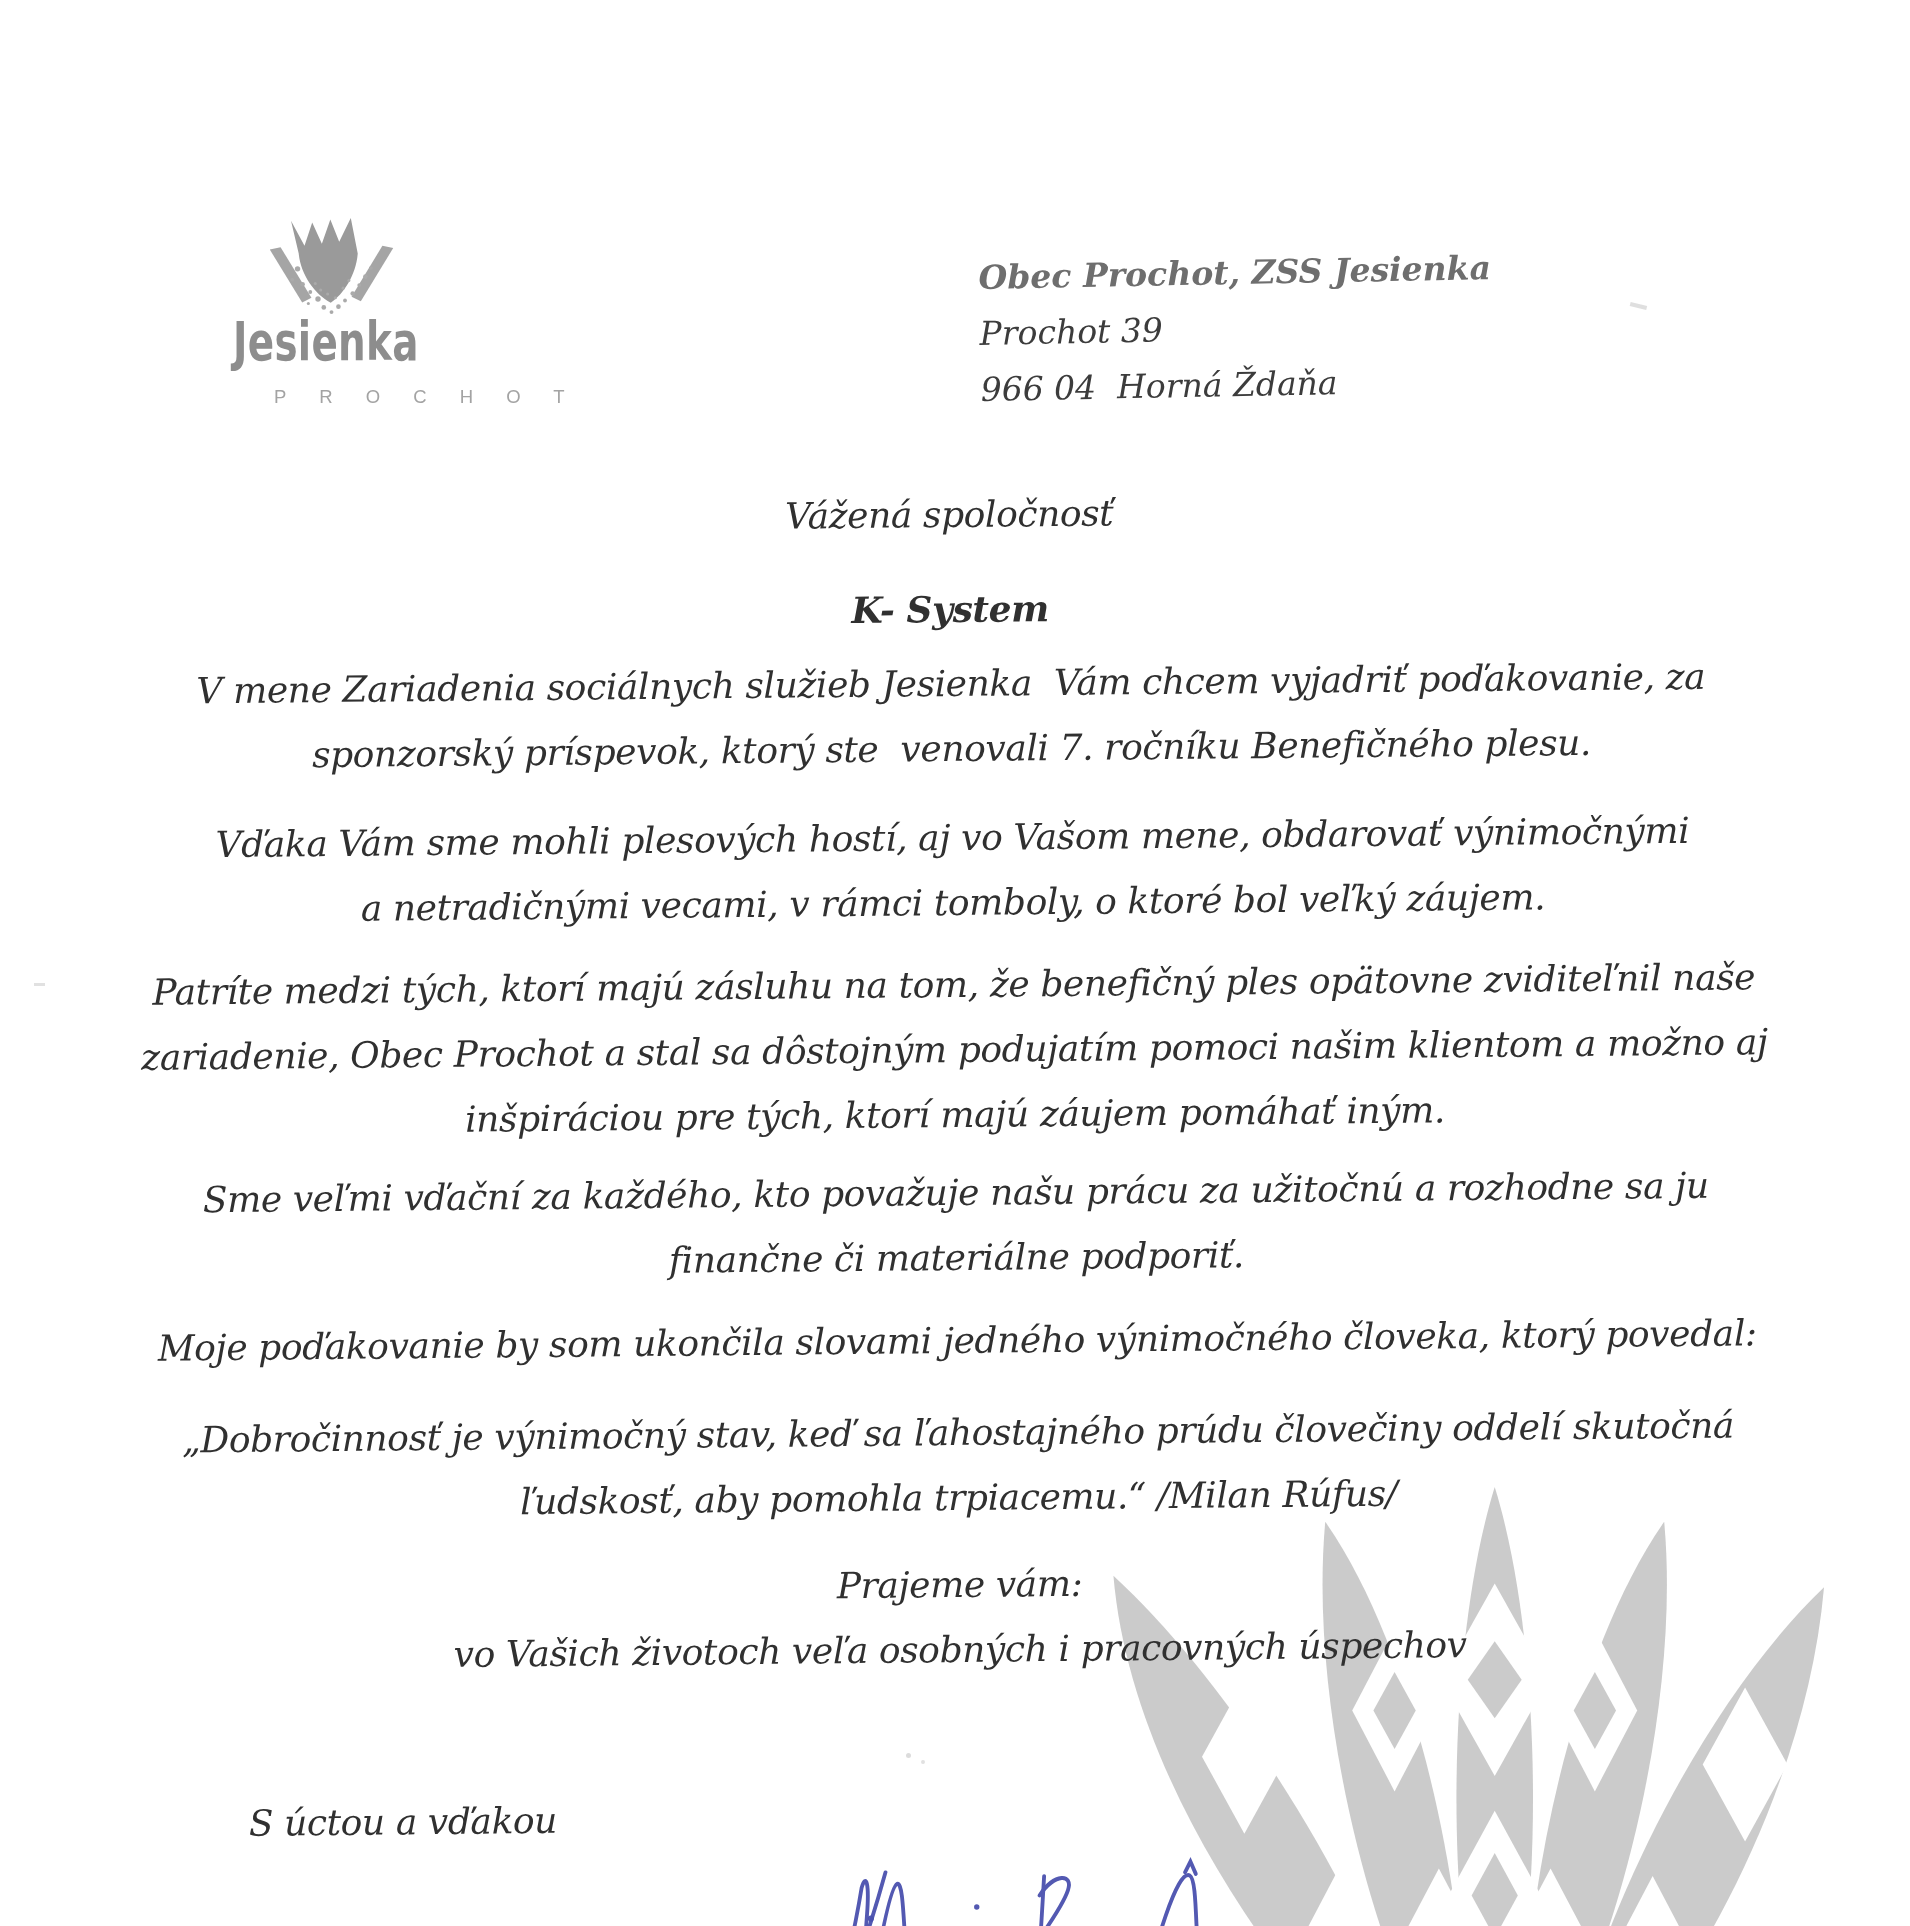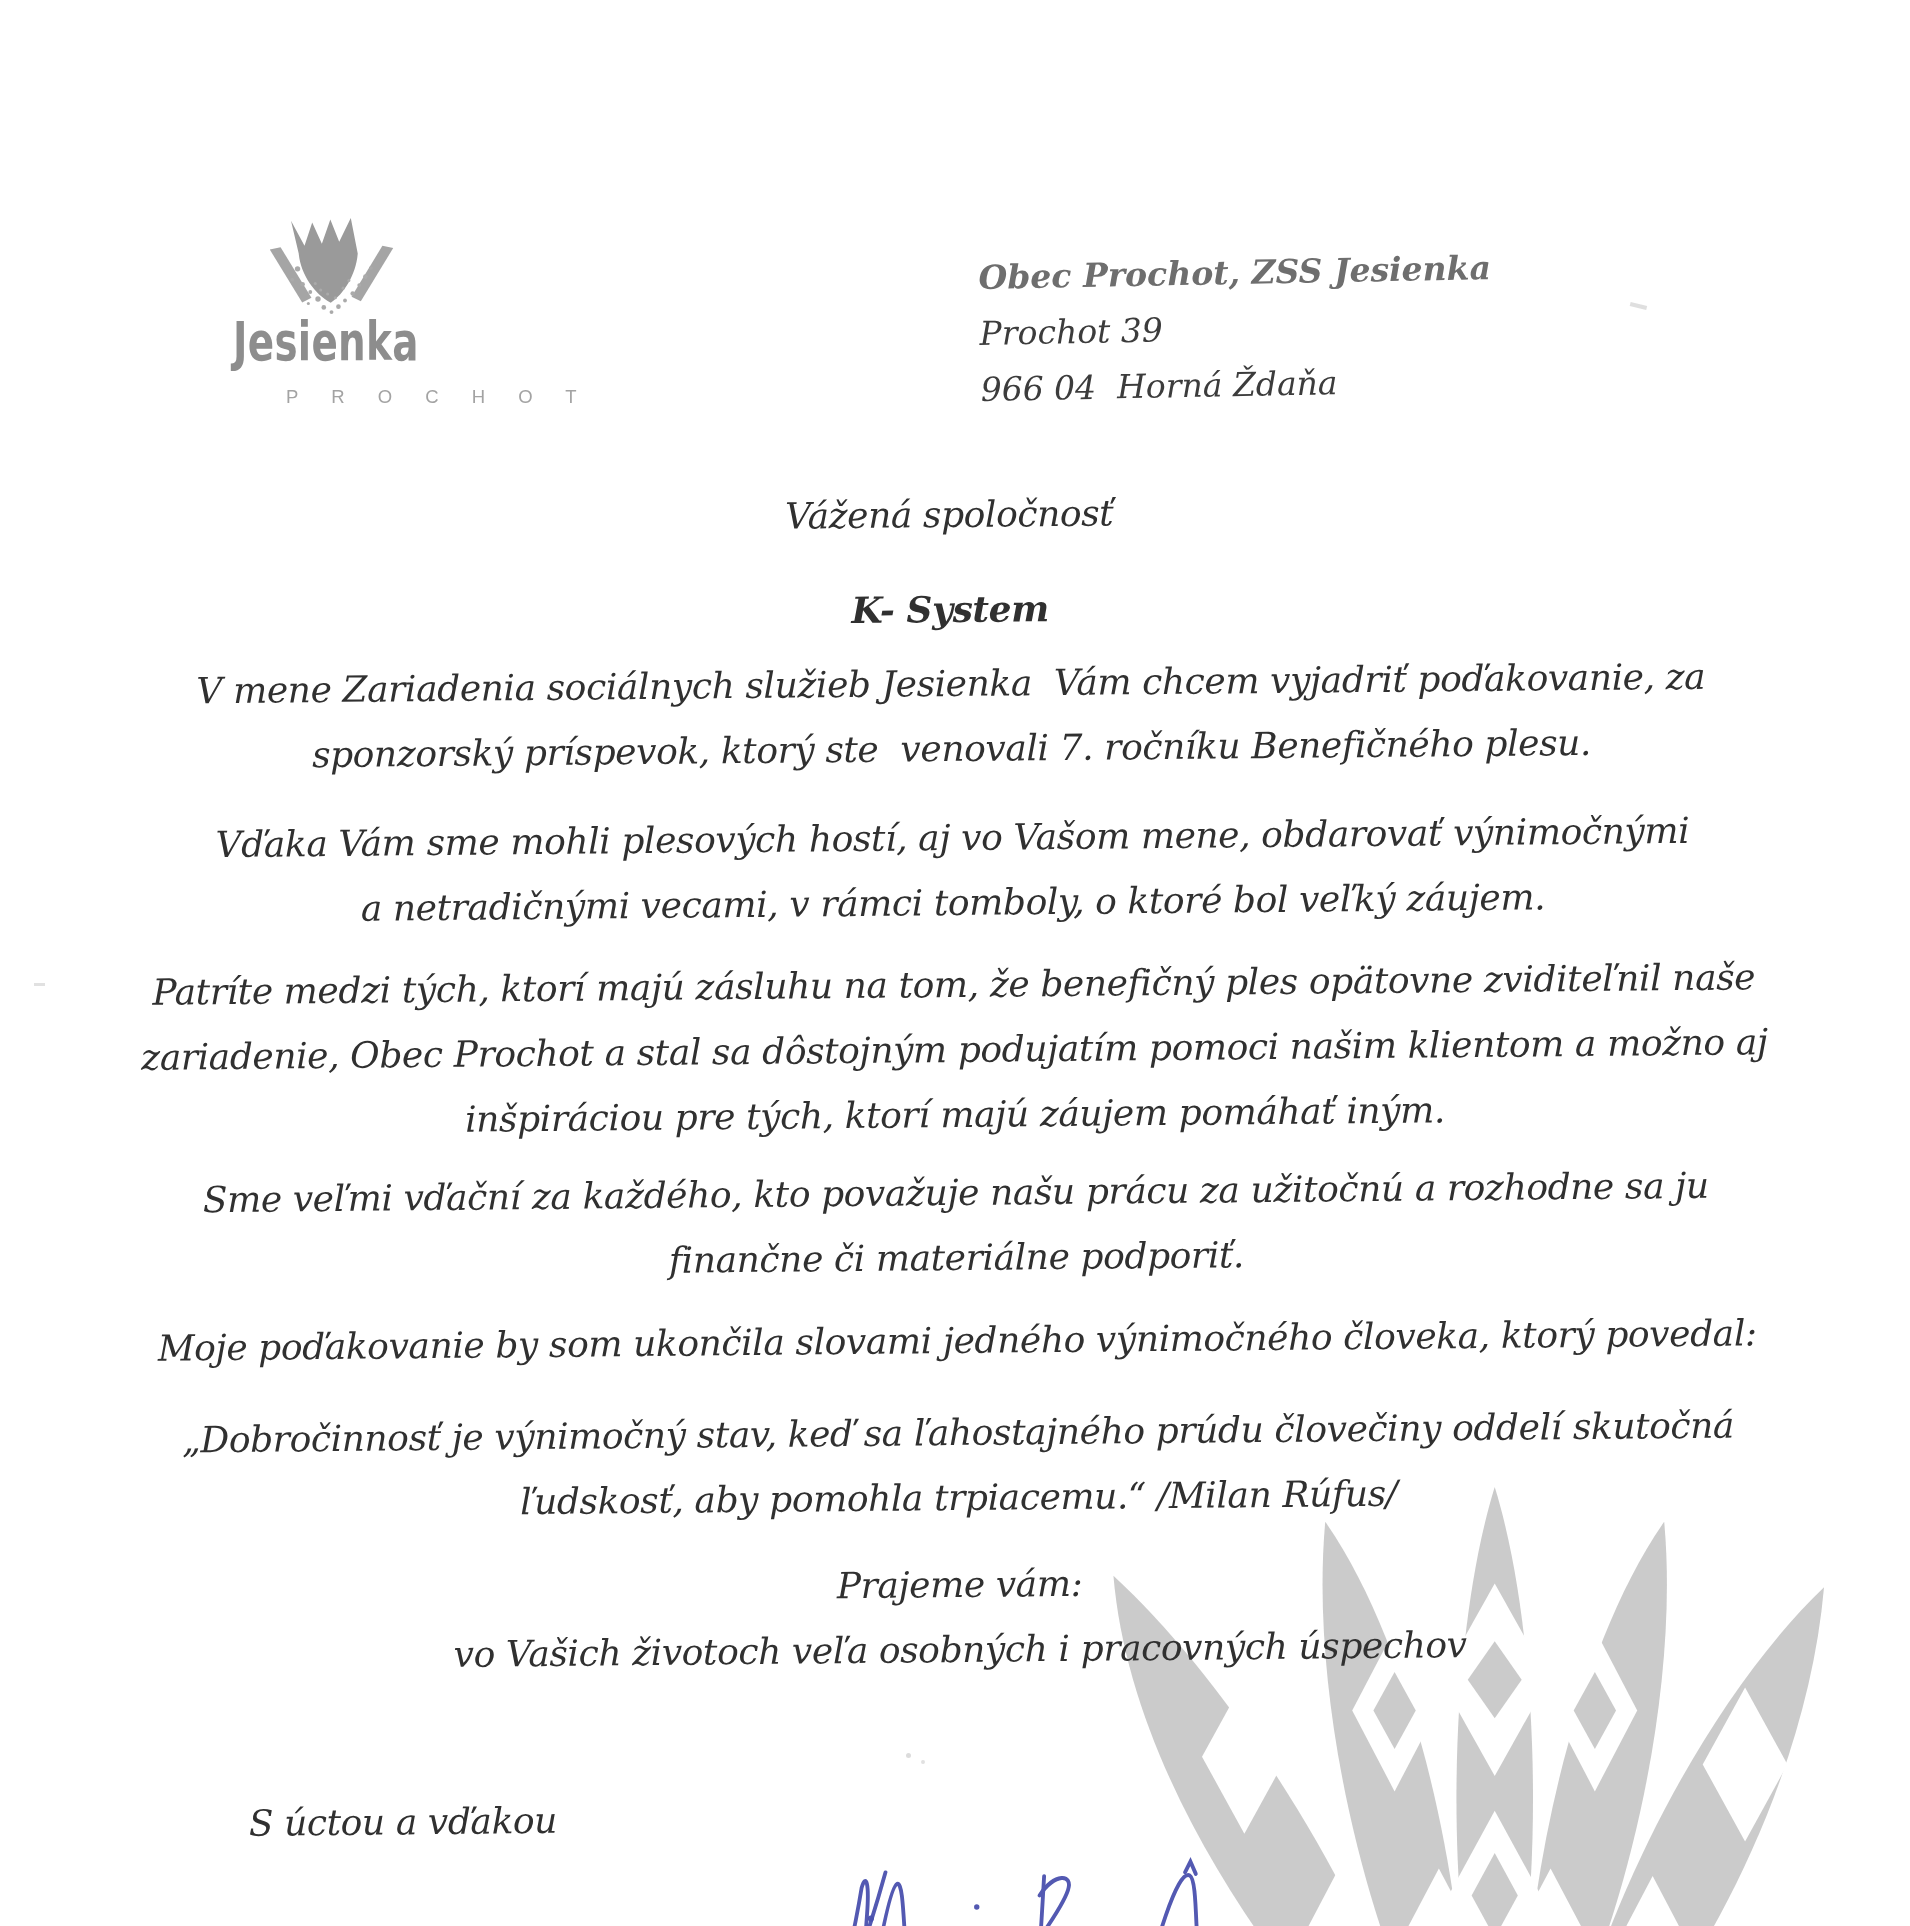--- a/index.html
+++ b/index.html
@@ -8,21 +8,21 @@
     overflow:hidden;font-family:"DejaVu Serif",serif;
   }
   
   .logo-tulip{position:absolute;left:262px;top:211px;z-index:2;}
   .logo-name{
     position:absolute;left:233px;top:310px;z-index:2;
     font-family:"DejaVu Sans",sans-serif;font-weight:bold;font-size:54px;color:#8d8d8d;
     transform:scaleX(.72);transform-origin:left top;letter-spacing:0.4px;white-space:pre;
   }
   .logo-sub{
-    position:absolute;left:286px;top:386px;z-index:2;
+    position:absolute;left:274px;top:386px;z-index:2;
     font-family:"Liberation Sans",sans-serif;font-size:18.5px;color:#a3a3a3;
     letter-spacing:14px;white-space:pre;
   }
   
   .sender{position:absolute;left:978px;top:250px;z-index:2;transform:rotate(-1.1deg);transform-origin:left top;}
   .sender .org{font-size:33px;font-style:italic;font-weight:bold;color:#6e6e6e;line-height:56px;white-space:pre;}
   .sender .line{font-size:33px;font-style:italic;color:#3c3c3c;line-height:56px;white-space:pre;}
   
   .letter{
     position:absolute;left:116px;top:0;width:1680px;height:2702px;z-index:2;

